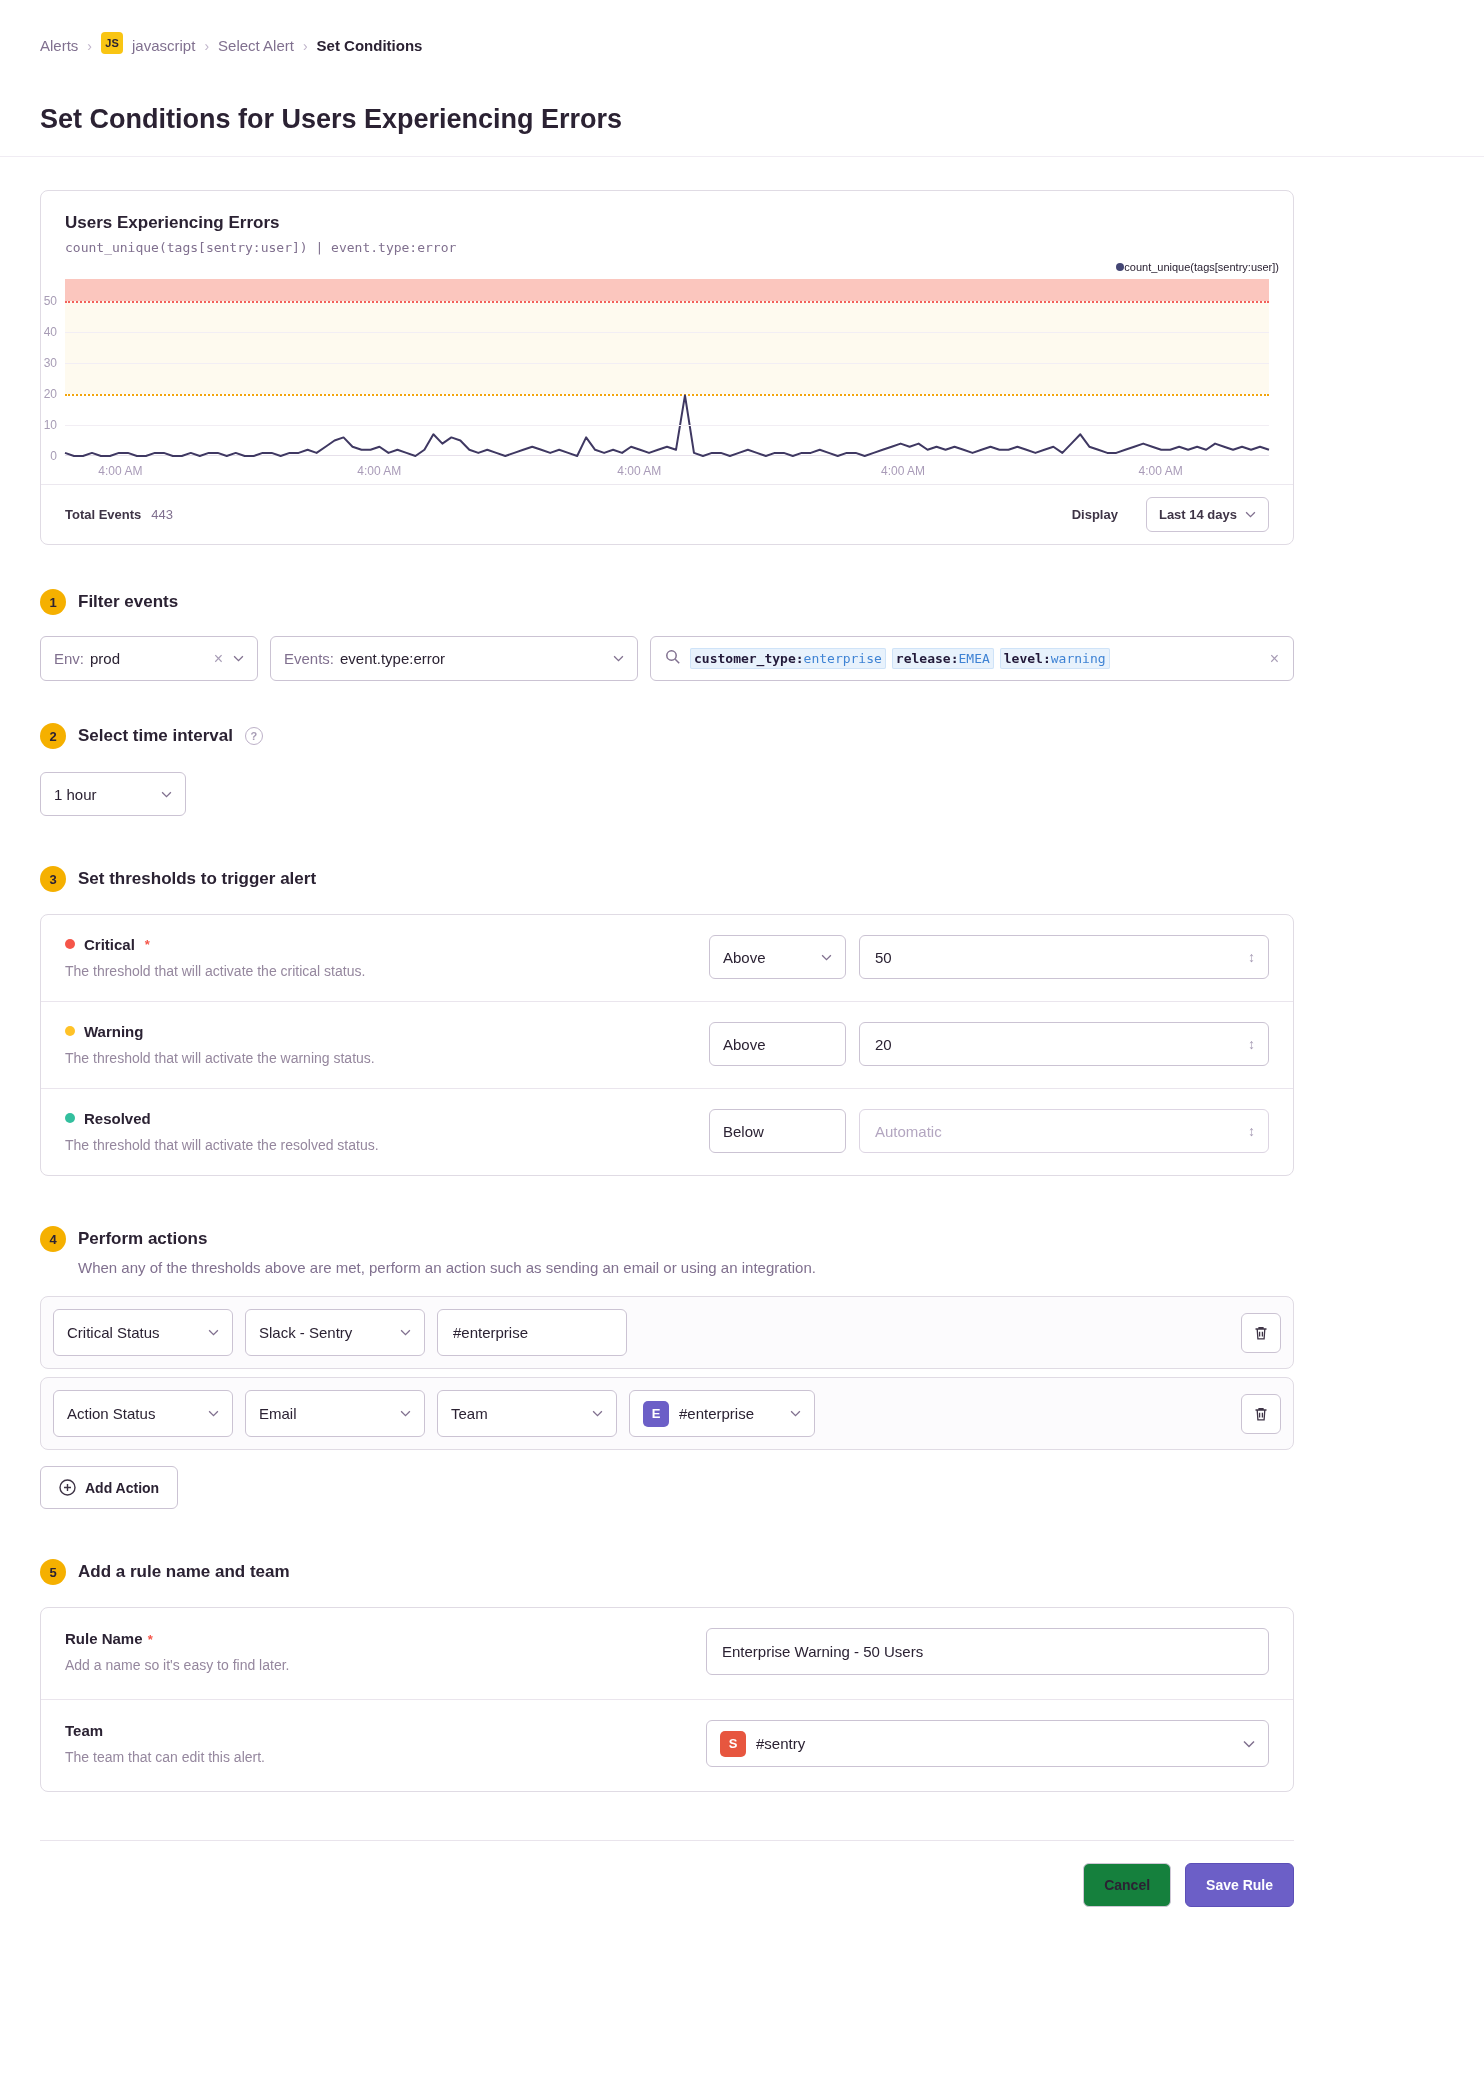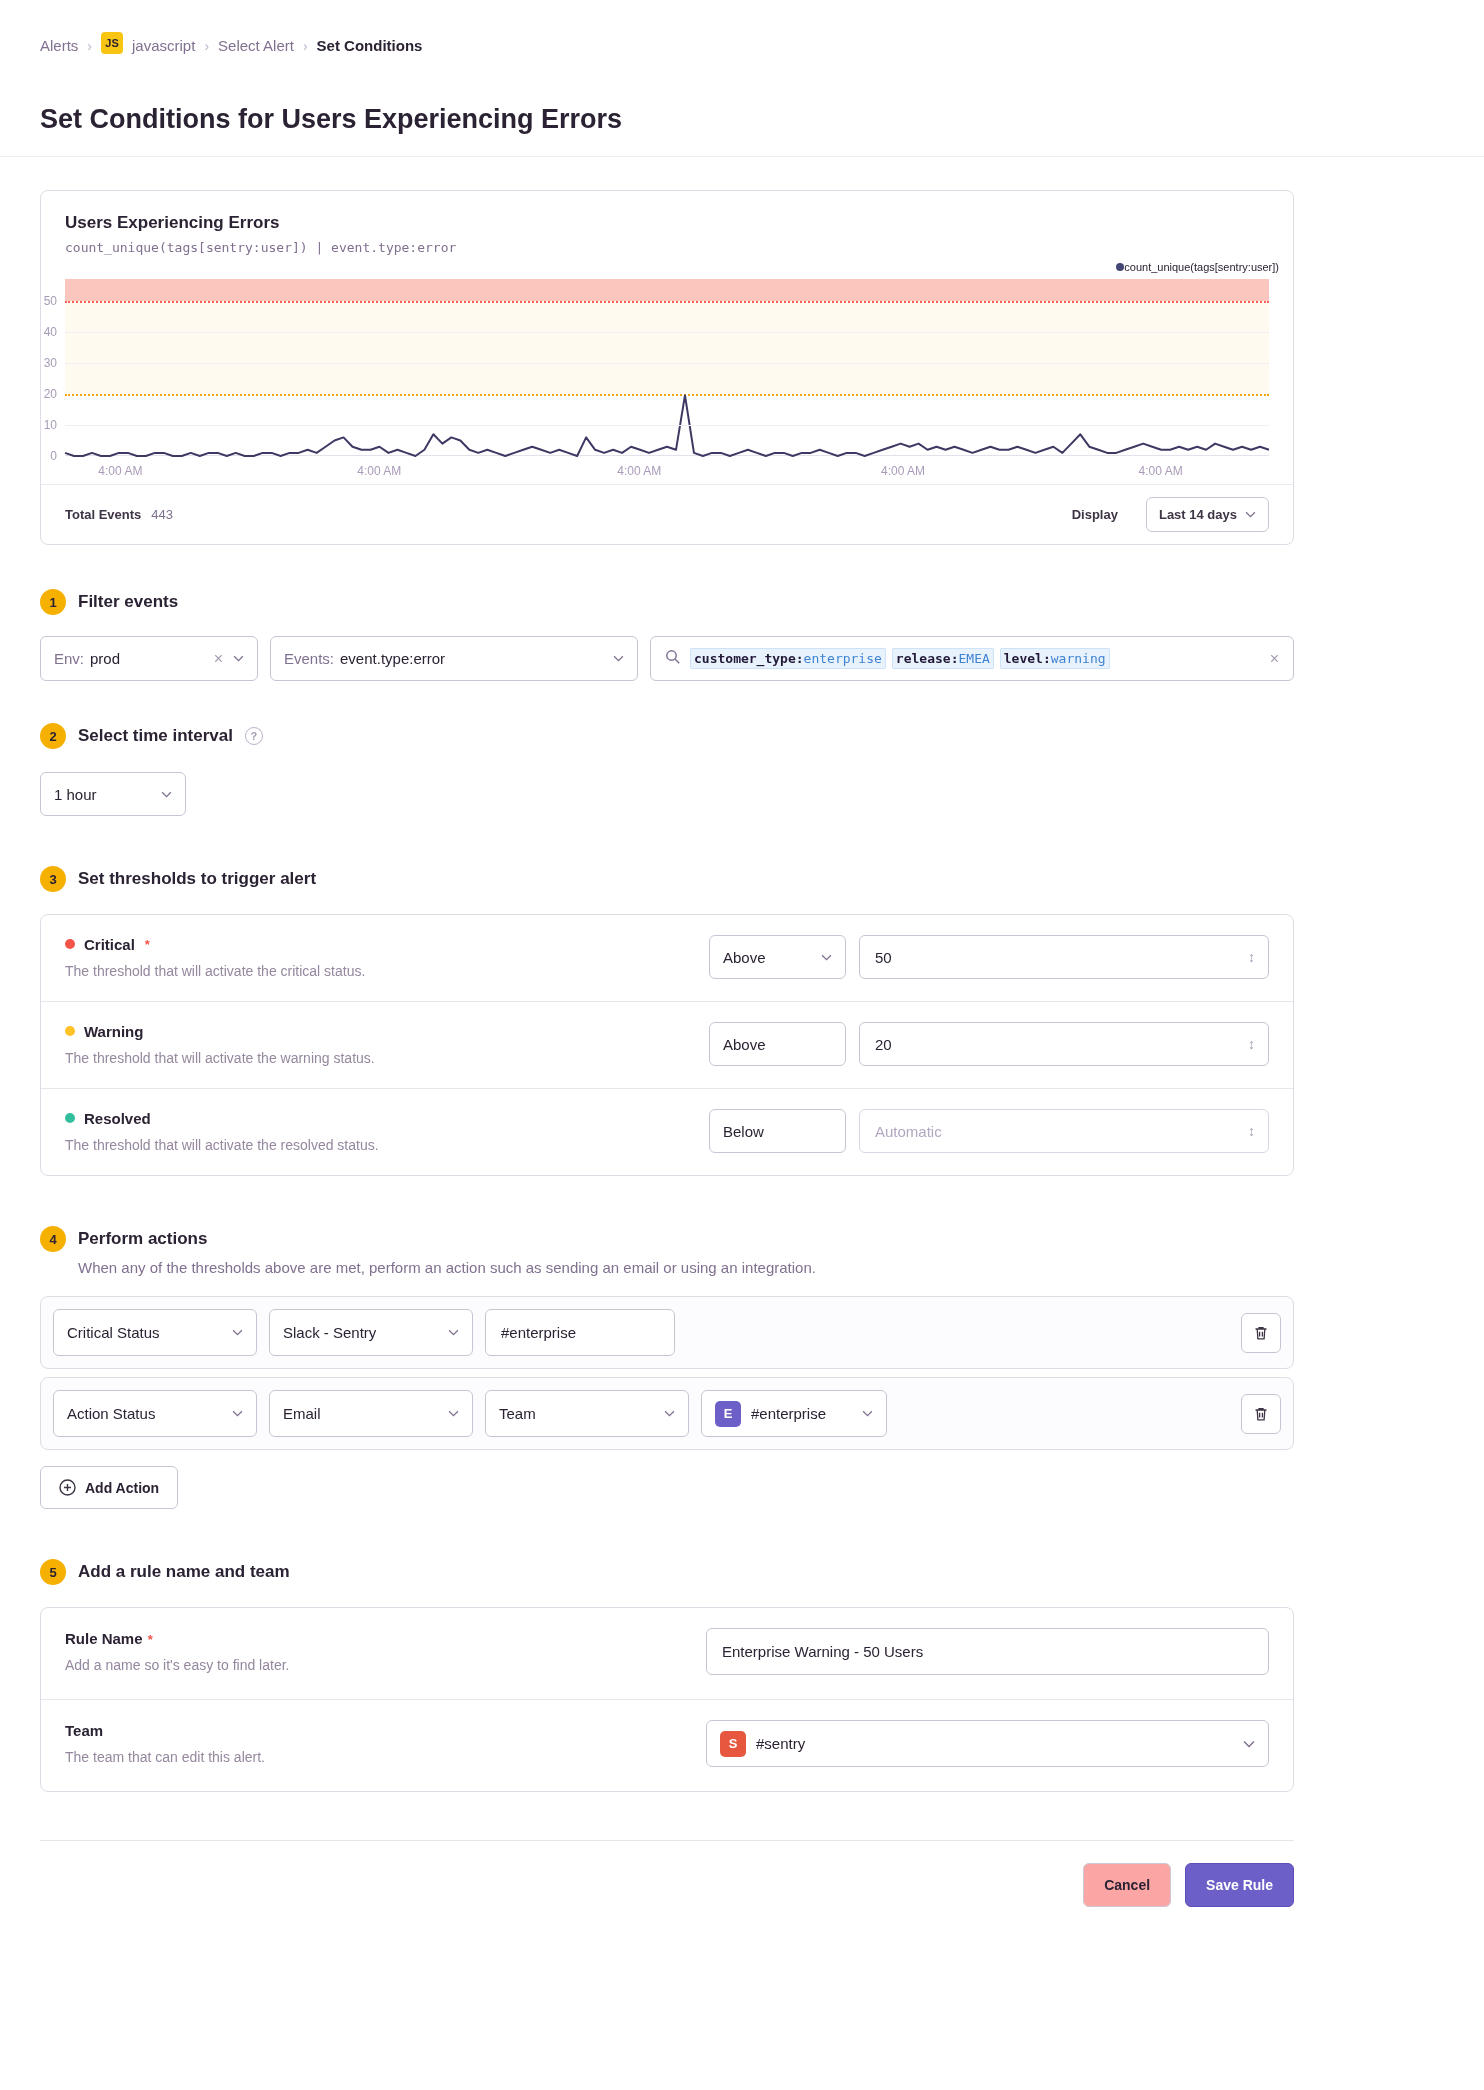--- a/index.html
+++ b/index.html
@@ -102,21 +102,21 @@
   .num-box input::placeholder { color:#b3a6c0; }
   .num-box.disabled { border-color:#ddd5e3; }
   .stepper { color:#a79cb5; font-size:14px; }
 
   
   .sec-actions { margin-top:50px; }
   .actions-desc { margin:7px 0 0 38px; font-size:15px; color:#80708f; }
   .action-panel { margin-top:20px; background:#fcfbfd; padding:12px; display:flex; align-items:center; gap:12px; }
   .action-panel + .action-panel { margin-top:8px; }
   .a-select { height:47px; border:1px solid #cbc3d3; border-radius:6px; background:#fff; display:flex; align-items:center;
-              padding:0 13px; font-size:15px; width:204px; cursor:pointer; }
+              padding:0 13px; font-size:15px; width:180px; cursor:pointer; }
   .a-select .right { margin-left:auto; }
   .a-input { height:47px; border:1px solid #cbc3d3; border-radius:6px; background:#fff; display:flex; align-items:center; padding:0 13px; width:190px; }
   .a-input input { border:none; outline:none; width:100%; font-size:15px; color:#2b2233; font-family:inherit; }
   .a-select.wide { width:186px; }
   .mini-badge { width:26px; height:26px; border-radius:5px; color:#fff; font-size:13px; font-weight:600;
                 display:inline-flex; align-items:center; justify-content:center; margin-right:10px; flex:none; }
   .badge-purple { background:#6c5fc7; }
   .badge-red { background:#e7563f; }
   .trash-btn { margin-left:auto; width:40px; height:40px; border:1px solid #cbc3d3; border-radius:6px; background:#fff;
                display:flex; align-items:center; justify-content:center; color:#3e3446; cursor:pointer; }
@@ -134,21 +134,21 @@
   .r-desc { margin-top:10px; font-size:14px; color:#95879e; }
   .r-input { width:563px; height:47px; border:1px solid #cbc3d3; border-radius:6px; display:flex; align-items:center; padding:0 13px; background:#fff; }
   .r-input input { border:none; outline:none; width:100%; font-size:15px; color:#2b2233; font-family:inherit; }
   .team-select { width:563px; height:47px; border:1px solid #cbc3d3; border-radius:6px; display:flex; align-items:center;
                  padding:0 13px; font-size:15px; background:#fff; cursor:pointer; }
   .team-select .right { margin-left:auto; }
 
   
   .page-footer { margin-top:48px; border-top:1px solid #e9e4ec; padding:22px 0 40px 0; display:flex; justify-content:flex-end; gap:14px; }
   .btn { height:44px; border-radius:6px; font-size:14px; font-weight:700; padding:0 20px; cursor:pointer; font-family:inherit; }
-  .btn-cancel { background:#fca5a5; border:1px solid #cfc7d6; color:#2b2233; }
+  .btn-cancel { background:#15803d; border:1px solid #cfc7d6; color:#2b2233; }
   .btn-save { background:#6c5fc7; border:1px solid #5c4fb7; color:#fff; }
 </style>
 </head>
 <body>
 
 <div class="container">
   <nav class="breadcrumb">
     <span class="crumb">Alerts</span>
     <span class="crumb-sep">›</span>
     <span class="js-badge">JS</span>

